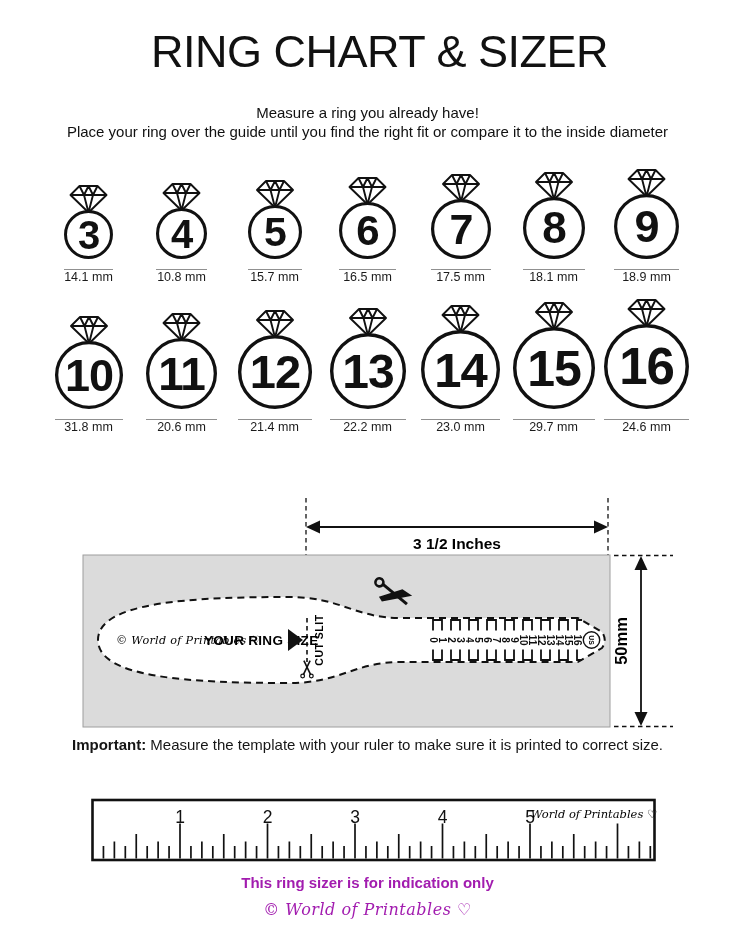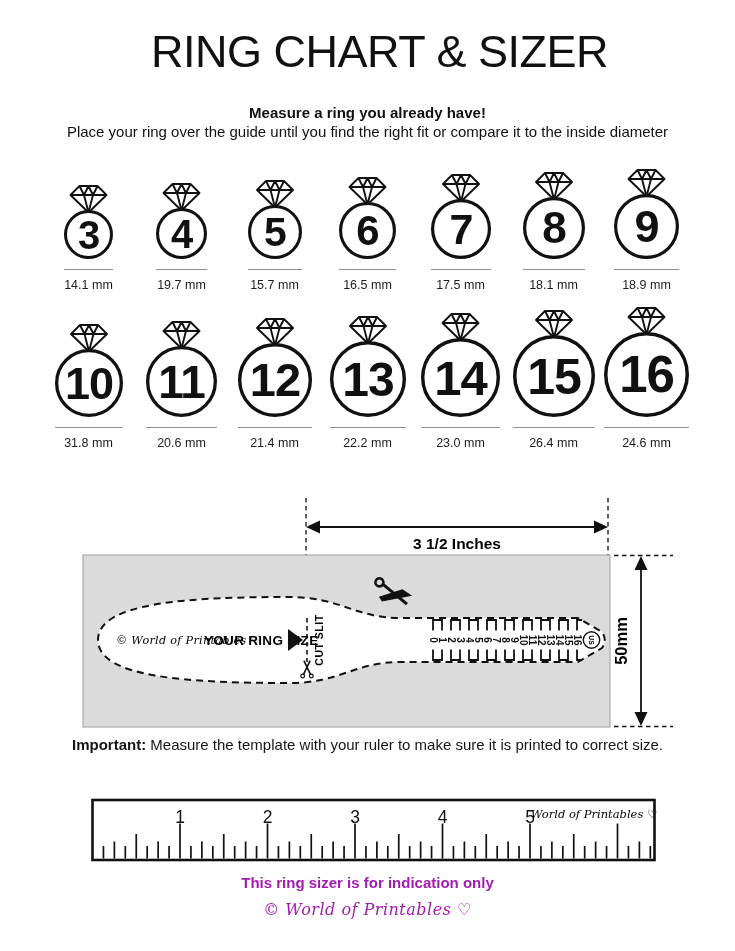--- a/index.html
+++ b/index.html
@@ -2,27 +2,27 @@
 <html><head>
 <meta charset="utf-8">
 <style>
   html,body{margin:0;padding:0;background:#ffffff;}
   .page{position:relative;width:735px;height:951px;background:#ffffff;overflow:hidden;
         font-family:"Liberation Sans",sans-serif;color:#111;}
   .title{position:absolute;top:26px;left:12px;width:100%;text-align:center;
          font-size:45px;font-weight:400;letter-spacing:-0.5px;}
   .intro{position:absolute;top:103px;left:0;width:100%;text-align:center;
          font-size:15px;line-height:19px;}
-  .intro-bold{font-weight:700;}
+  .intro-bold{font-weight:400;}
   #ring-rows{position:absolute;top:167px;left:0;right:0;}
   .ring-row{display:flex;justify-content:center;align-items:flex-end;}
   .ring-row + .ring-row{margin-top:13px;}
   .ring-item{width:93px;display:flex;flex-direction:column;align-items:center;}
   .ring-line{height:1px;background:#909090;margin-top:6px;}
-  .ring-mm{font-size:12.5px;margin-top:8px;color:#1b1b1b;white-space:nowrap;}
+  .ring-mm{font-size:12.5px;margin-top:0;color:#1b1b1b;white-space:nowrap;}
   #sizer-svg{position:absolute;top:490px;left:0;}
   #ruler-svg{position:absolute;top:797px;left:0;}
   .important{position:absolute;top:736px;left:0;width:100%;text-align:center;font-size:15px;color:#161616;}
   .important b{font-weight:700;}
   .footer{position:absolute;top:874px;left:0;width:100%;text-align:center;font-size:15px;line-height:18.5px;color:#a21caf;}
   .footer-bold{font-weight:700;}
   .brand-script{font-family:"DejaVu Serif",serif;font-style:italic;font-size:16px;
                 margin-top:8px;letter-spacing:0.5px;}
   .script{font-family:"DejaVu Serif",serif;font-style:italic;}
 </style>
@@ -57,21 +57,21 @@
           <svg width="59" height="82" viewBox="0 0 59 82">
             <g stroke="#111" stroke-width="1.9" fill="none" stroke-linejoin="round">
               <path d="M 11.5 12 L 20.5 3 L 38.5 3 L 47.5 12 L 29.5 29.5 Z" fill="#fff"></path>
               <path d="M 20.5 3 L 25 12 L 29.5 3 L 34 12 L 38.5 3"></path>
               <path d="M 11.5 12 L 47.5 12 M 25 12 L 29.5 29.5 M 34 12 L 29.5 29.5"></path>
             </g>
             <circle cx="29.5" cy="52.5" r="23.9685" fill="#fff" stroke="#111" stroke-width="3.1"></circle>
             <text x="29.5" y="52.5" dy=".35em" text-anchor="middle" font-size="40" font-weight="600" letter-spacing="-1" fill="#111">4</text>
           </svg>
           <div class="ring-line" style="width: 51px;"></div>
-          <div class="ring-mm">19.7 mm</div>
+          <div class="ring-mm">10.8 mm</div>
         </div>
         <div class="ring-item">
           <svg width="62" height="85" viewBox="0 0 62 85">
             <g stroke="#111" stroke-width="1.9" fill="none" stroke-linejoin="round">
               <path d="M 13 12 L 22 3 L 40 3 L 49 12 L 31 29.5 Z" fill="#fff"></path>
               <path d="M 22 3 L 26.5 12 L 31 3 L 35.5 12 L 40 3"></path>
               <path d="M 13 12 L 49 12 M 26.5 12 L 31 29.5 M 35.5 12 L 31 29.5"></path>
             </g>
             <circle cx="31" cy="54" r="25.449" fill="#fff" stroke="#111" stroke-width="3.1"></circle>
             <text x="31" y="54" dy=".35em" text-anchor="middle" font-size="41" font-weight="600" letter-spacing="-1" fill="#111">5</text>
@@ -202,21 +202,21 @@
           <svg width="90" height="113" viewBox="0 0 90 113">
             <g stroke="#111" stroke-width="1.9" fill="none" stroke-linejoin="round">
               <path d="M 27 12 L 36 3 L 54 3 L 63 12 L 45 29.5 Z" fill="#fff"></path>
               <path d="M 36 3 L 40.5 12 L 45 3 L 49.5 12 L 54 3"></path>
               <path d="M 27 12 L 63 12 M 40.5 12 L 45 29.5 M 49.5 12 L 45 29.5"></path>
             </g>
             <circle cx="45" cy="68" r="39.267" fill="#fff" stroke="#111" stroke-width="3.5"></circle>
             <text x="45" y="68" dy=".35em" text-anchor="middle" font-size="50" font-weight="600" letter-spacing="-1" fill="#111">15</text>
           </svg>
           <div class="ring-line" style="width: 82px;"></div>
-          <div class="ring-mm">26.4 mm</div>
+          <div class="ring-mm">29.7 mm</div>
         </div>
         <div class="ring-item">
           <svg width="93" height="116" viewBox="0 0 93 116">
             <g stroke="#111" stroke-width="1.9" fill="none" stroke-linejoin="round">
               <path d="M 28.5 12 L 37.5 3 L 55.5 3 L 64.5 12 L 46.5 29.5 Z" fill="#fff"></path>
               <path d="M 37.5 3 L 42 12 L 46.5 3 L 51 12 L 55.5 3"></path>
               <path d="M 28.5 12 L 64.5 12 M 42 12 L 46.5 29.5 M 51 12 L 46.5 29.5"></path>
             </g>
             <circle cx="46.5" cy="69.5" r="40.7475" fill="#fff" stroke="#111" stroke-width="3.5"></circle>
             <text x="46.5" y="69.5" dy=".35em" text-anchor="middle" font-size="51" font-weight="600" letter-spacing="-1" fill="#111">16</text>

